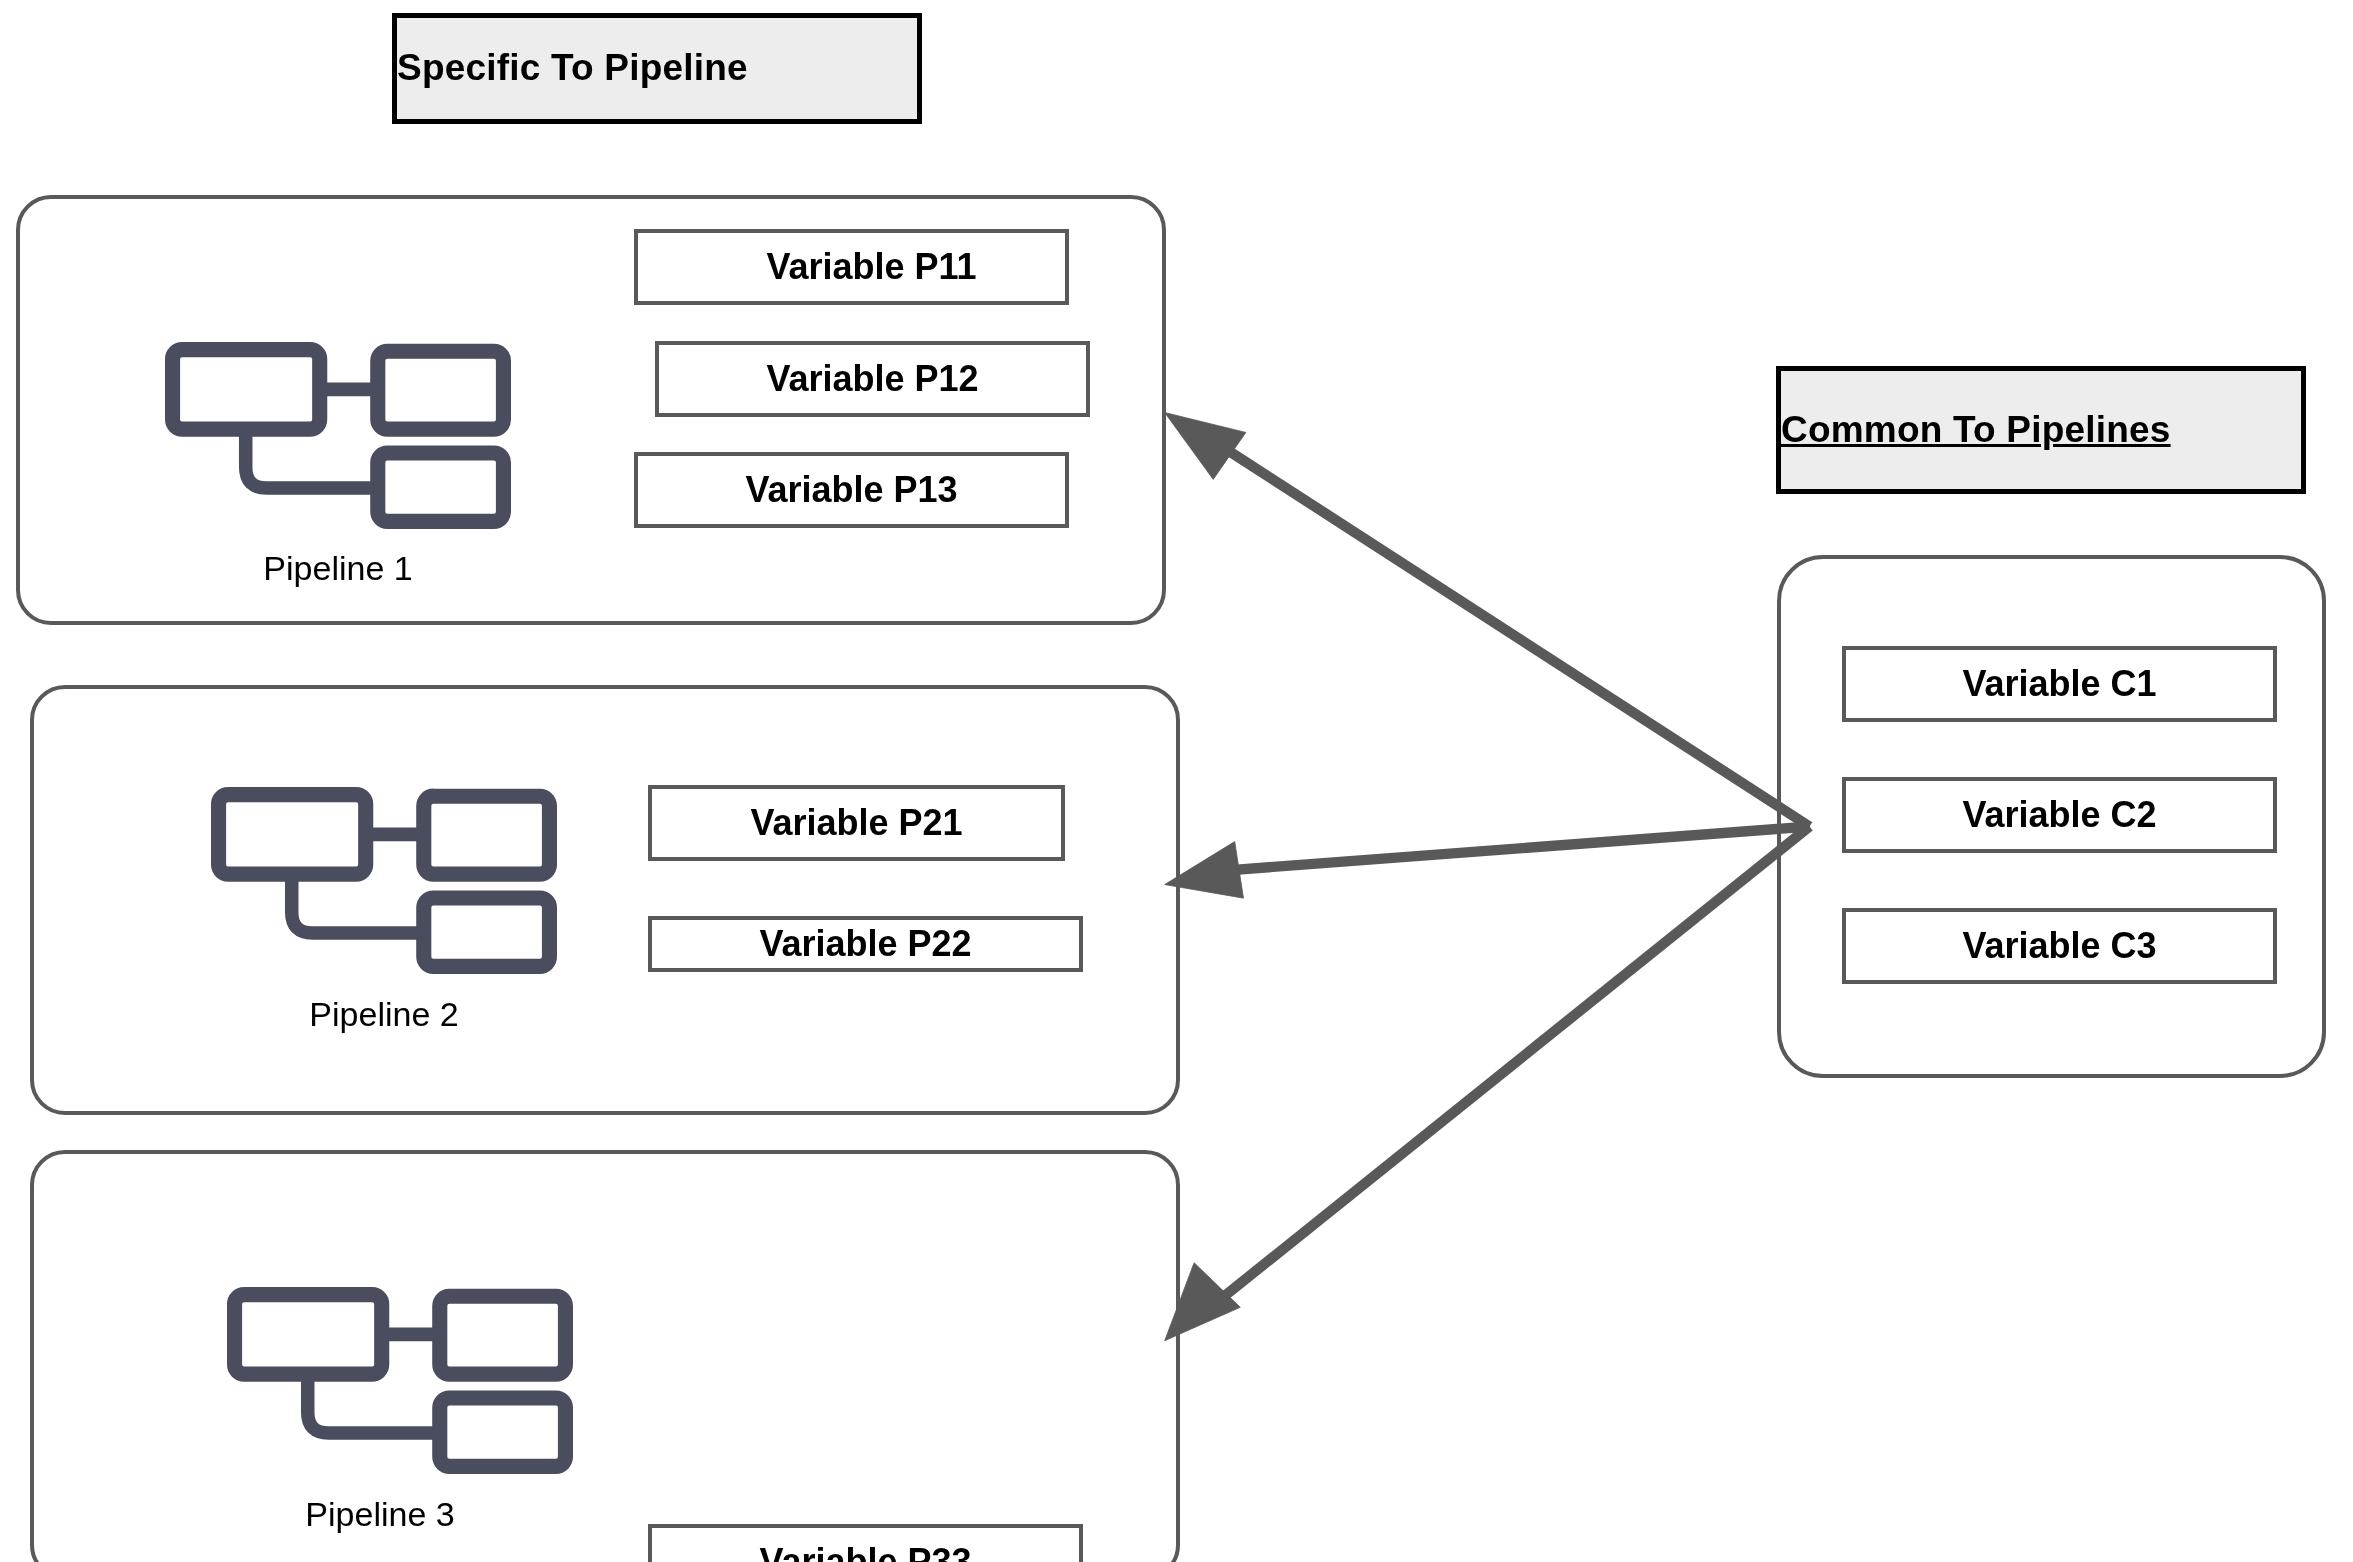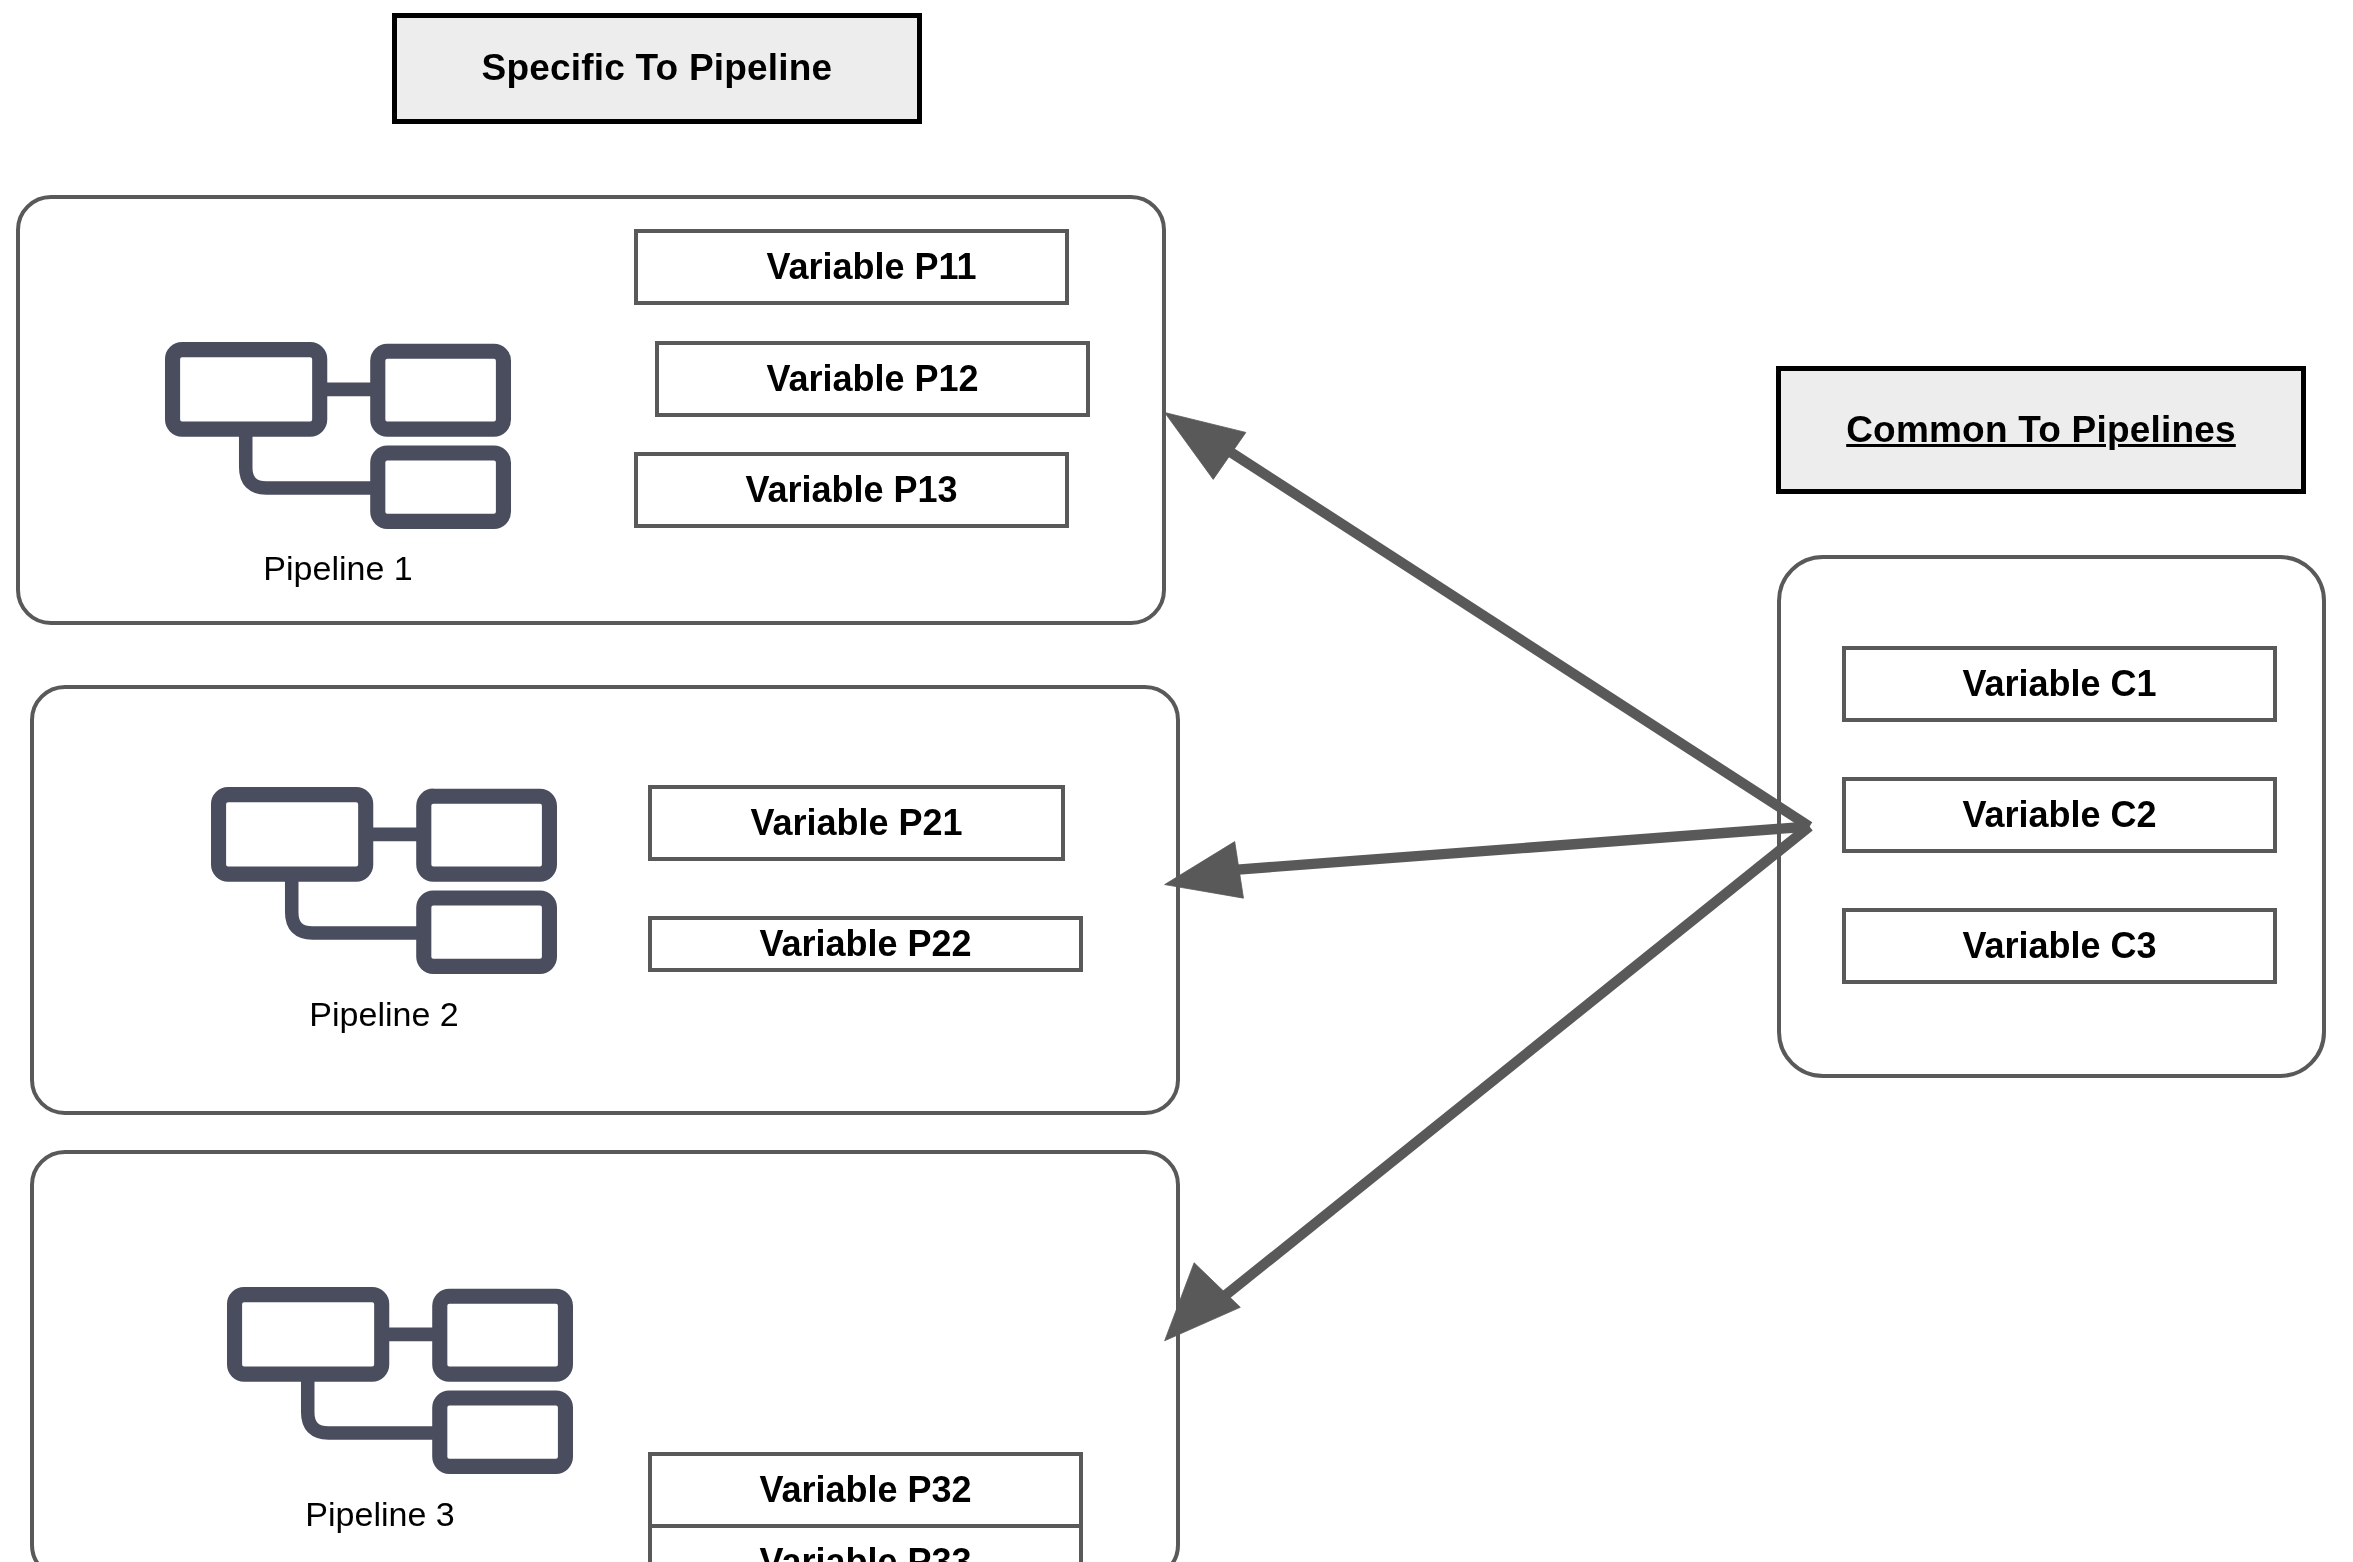--- a/index.html
+++ b/index.html
@@ -19,21 +19,20 @@
   }
 
   
   .section-header {
     position: absolute;
     box-sizing: border-box;
     background: #ededed;
     border: 5.6px solid #000000;
     display: flex;
     align-items: center;
-    justify-content: center;
     color: #000000;
     font-weight: bold;
     letter-spacing: 0.2px;
   }
   #hdr-specific {
     left: 392px;
     top: 12.7px;
     width: 530px;
     height: 111px;
     font-size: 37px;
@@ -168,23 +167,20 @@
     <svg class="pipeline-icon" style="left:191px; top:131px;" width="350" height="191" viewBox="0 0 440 240">
       <rect x="12" y="12" width="185" height="100" rx="12" ry="12" fill="#ffffff" stroke="#4a4d5e" stroke-width="19"></rect>
       <rect x="270" y="14" width="158" height="98" rx="12" ry="12" fill="#ffffff" stroke="#4a4d5e" stroke-width="19"></rect>
       <rect x="270" y="142" width="158" height="86" rx="12" ry="12" fill="#ffffff" stroke="#4a4d5e" stroke-width="19"></rect>
       <line x1="197" y1="62" x2="271" y2="62" stroke="#4a4d5e" stroke-width="17"></line>
       <path d="M 104 112 L 104 160 Q 104 186 130 186 L 271 186" fill="none" stroke="#4a4d5e" stroke-width="17" stroke-linecap="butt"></path>
     </svg>
 
     <div class="pipeline-label" style="left:171px; top:341px; width:350px;">Pipeline 3</div>
 
-    <div class="variable-box" style="left:614px; top:298px; width:435px; height:76px;">
-      <span>Variable P32</span>
-    </div>
     <div class="variable-box" style="left:614px; top:370px; width:435px; height:76px;">
       <span>Variable P33</span>
     </div>
   </div>
 
   <div class="section-header" id="hdr-common">
     <span>Common To Pipelines</span>
   </div>
 
   <div id="common-panel">

